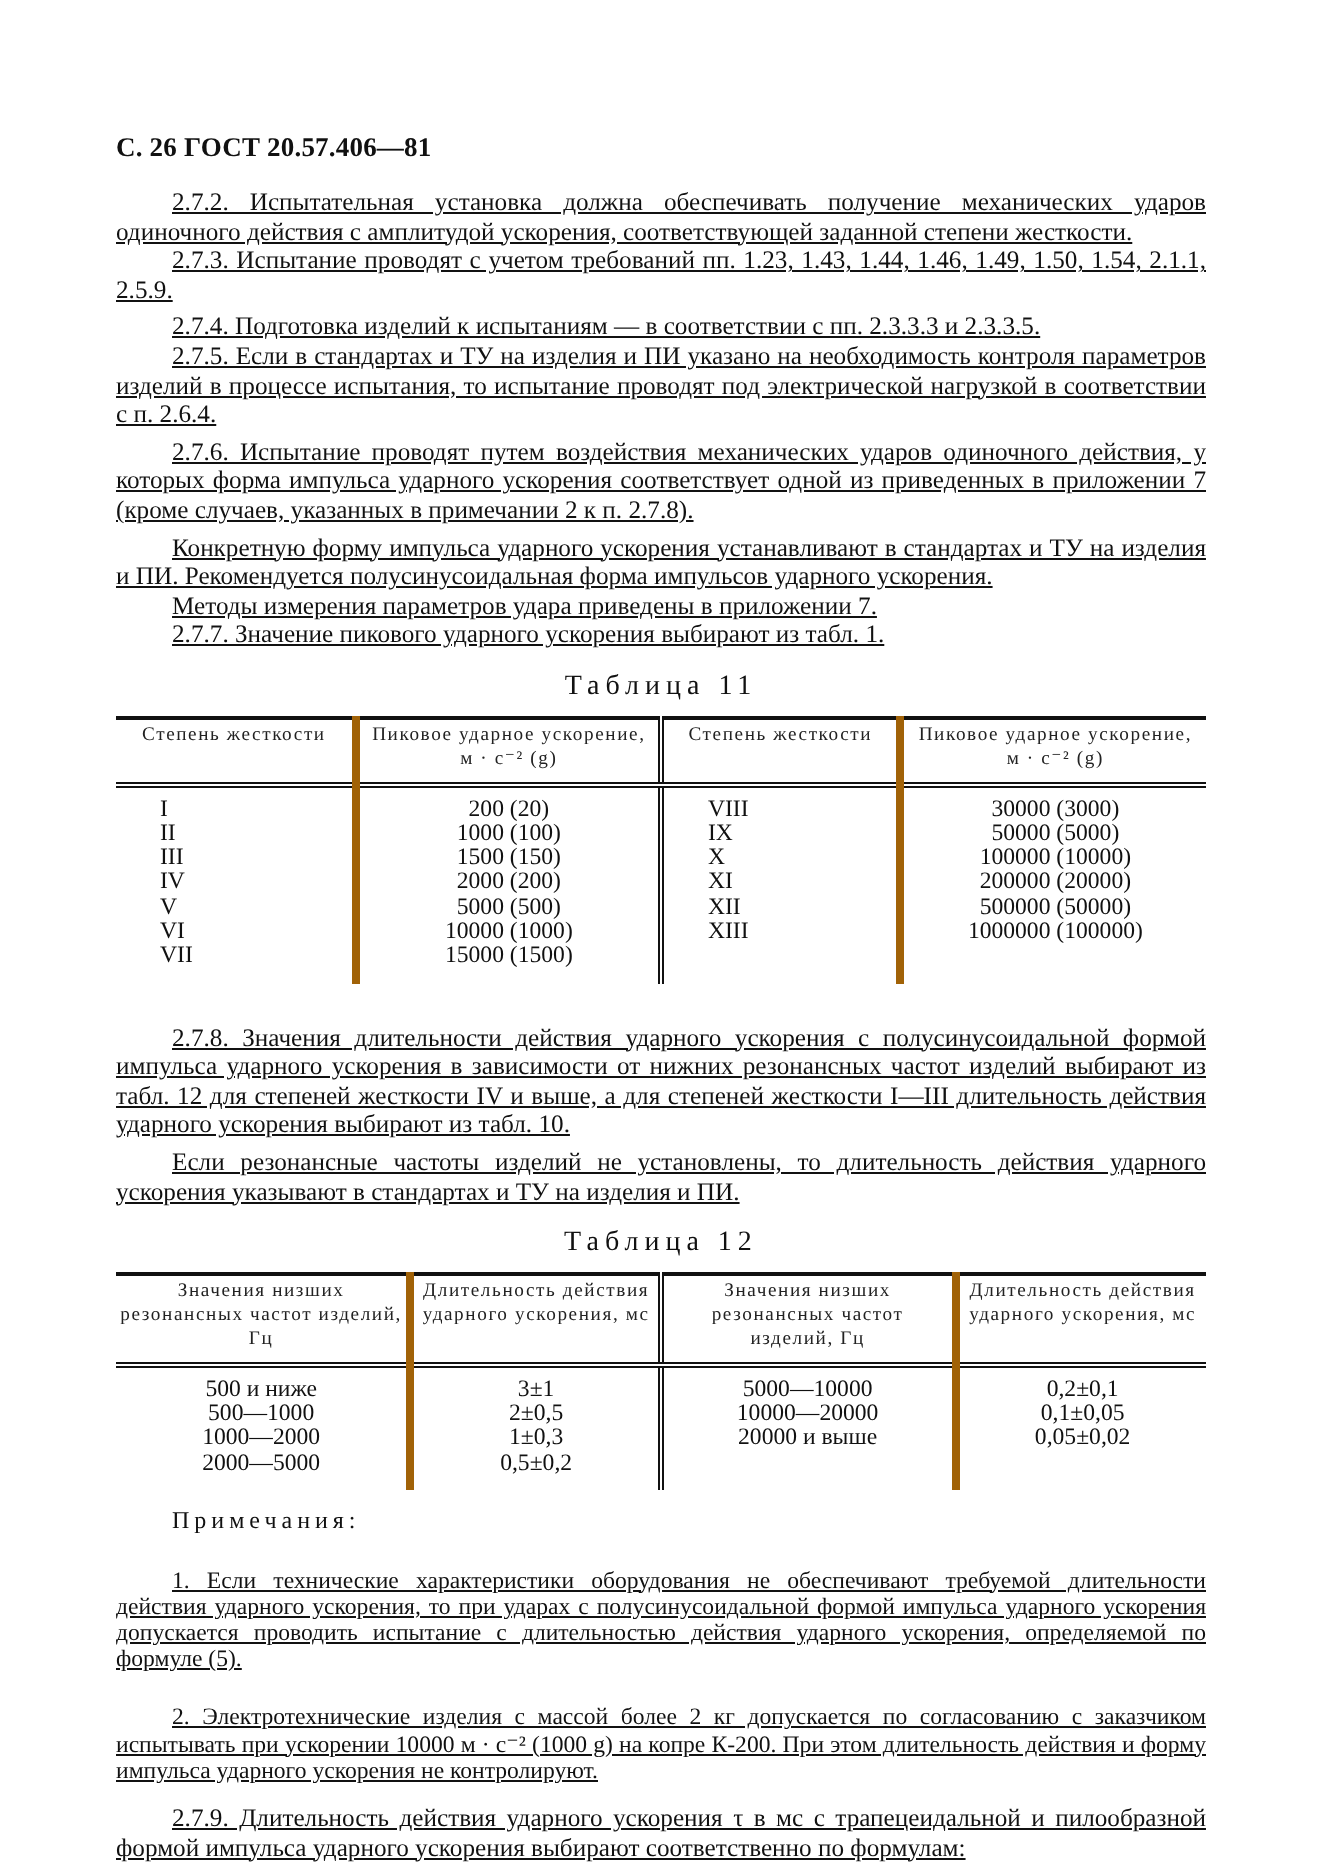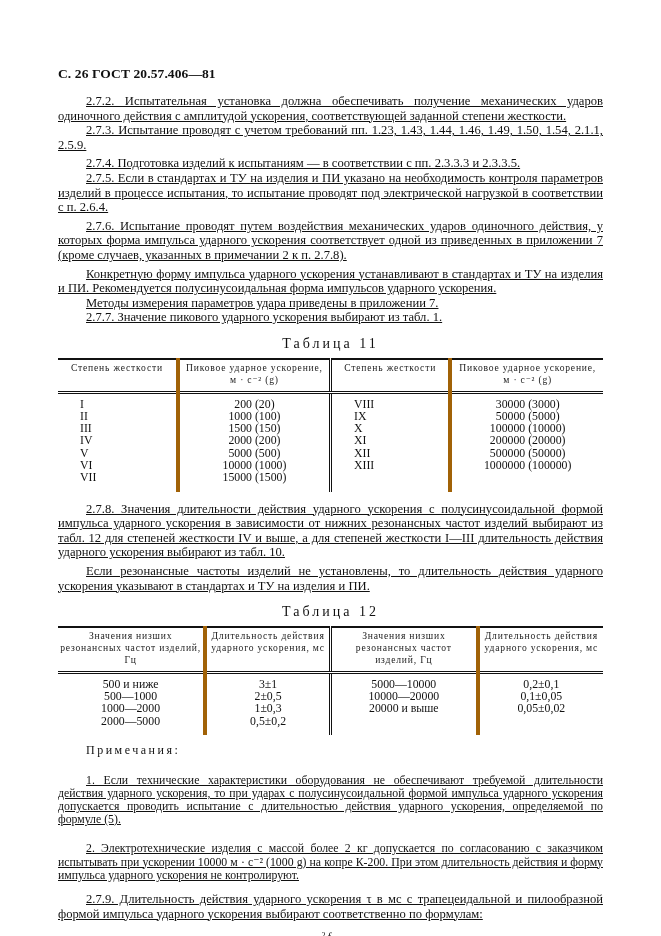--- a/index.html
+++ b/index.html
@@ -101,21 +101,21 @@
         </tr>
         <tr class="last">
           <td class="lft">VII</td>
           <td class="ctr vr">15000 (1500)</td>
           <td class="lft vrd"></td>
           <td class="ctr vr"></td>
         </tr>
       </tbody>
     </table>
 
-    <p class="p" style="margin-top:10px">2.7.8. Значения длительности действия ударного ускорения с полусинусоидальной формой импульса ударного ускорения в зависимости от нижних резонансных частот изделий выбирают из табл. 12 для степеней жесткости IV и выше, а для степеней жесткости I—III  длительность действия ударного ускорения выбирают из табл. 10.</p>
+    <p class="p" style="margin-top:20px">2.7.8. Значения длительности действия ударного ускорения с полусинусоидальной формой импульса ударного ускорения в зависимости от нижних резонансных частот изделий выбирают из табл. 12 для степеней жесткости IV и выше, а для степеней жесткости I—III  длительность действия ударного ускорения выбирают из табл. 10.</p>
     <p class="p gap">Если резонансные частоты изделий не установлены, то длительность действия ударного ускорения указывают в стандартах и ТУ на изделия и ПИ.</p>
 
     <div class="tcap">Таблица 12</div>
     <table class="t">
       <colgroup>
           <col style="width:27%">
           <col style="width:23%">
           <col style="width:27%">
           <col style="width:23%">
         </colgroup>

